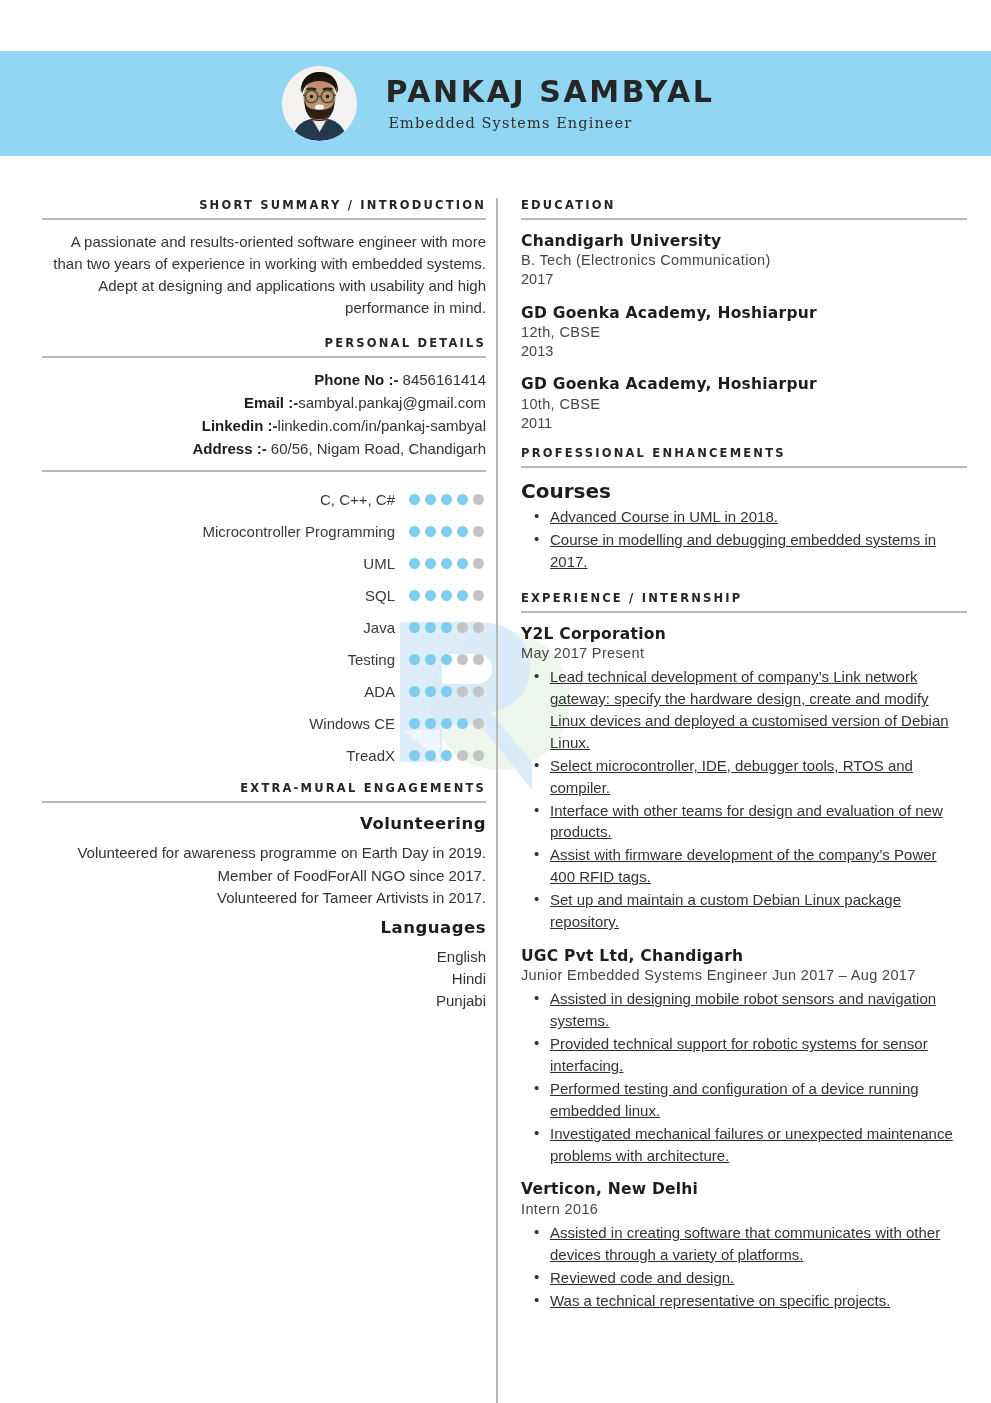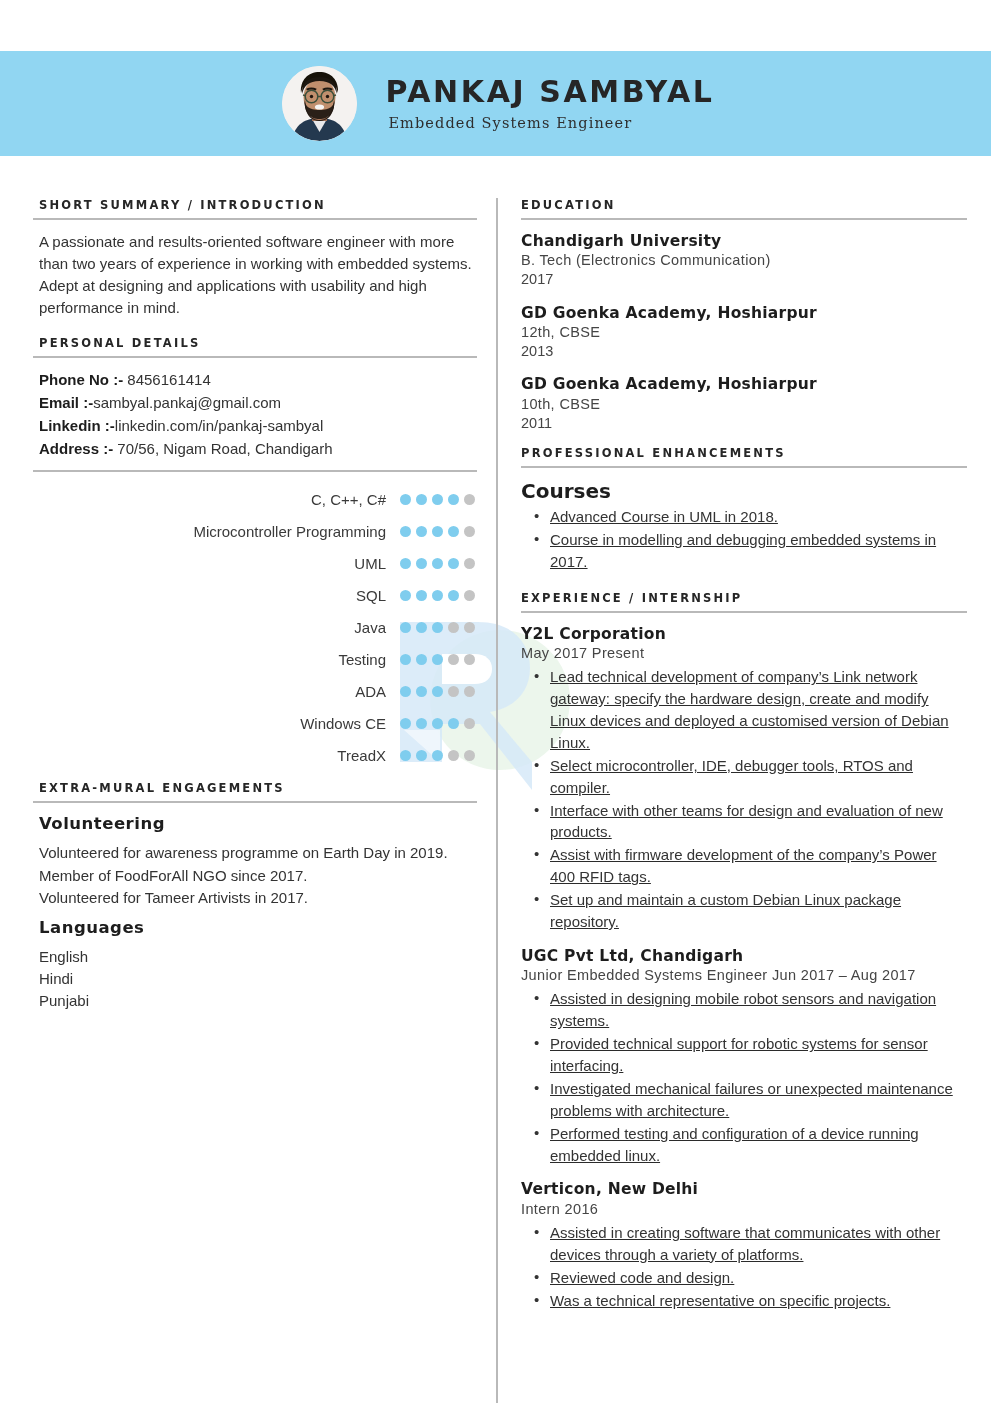--- a/index.html
+++ b/index.html
@@ -72,21 +72,21 @@
     left: 496px; top: 198px;
     width: 2px; height: 1205px;
     background: #b9b9b9;
     z-index: 1;
   }
   .col {
     position: absolute;
     top: 198px;
     z-index: 2;
   }
-  .col-left  { left: 39px;  width: 438px; }
+  .col-left  { left: 48px;  width: 438px; text-align: right; }
   .col-right { left: 521px; width: 440px; text-align: left; }
 
   .sec-title {
     font-family: "DejaVu Sans", sans-serif;
     font-size: 11.5px;
     font-weight: bold;
     letter-spacing: 2.2px;
     color: #262626;
     padding-bottom: 6px;
   }
@@ -267,21 +267,21 @@
     <div class="pd-line">
       <b>Phone No :-</b><span> 8456161414</span>
     </div>
     <div class="pd-line">
       <b>Email :-</b><span>sambyal.pankaj@gmail.com</span>
     </div>
     <div class="pd-line">
       <b>Linkedin :-</b><span>linkedin.com/in/pankaj-sambyal</span>
     </div>
     <div class="pd-line">
-      <b>Address :-</b><span> 70/56, Nigam Road, Chandigarh</span>
+      <b>Address :-</b><span> 60/56, Nigam Road, Chandigarh</span>
     </div>
   </div>
 
   <div class="gap-sm"></div>
 
   <div>
     <div class="sec-rule"></div>
     <div id="skills-list">
         <div class="skill-row">
           <div class="skill-name">C, C++, C#</div>
@@ -446,22 +446,22 @@
             <li>Assist with firmware development of the company’s Power 400 RFID tags.</li>
             <li>Set up and maintain a custom Debian Linux package repository.</li>
           </ul>
         </div>
         <div class="entry">
           <div class="entry-title">UGC Pvt Ltd, Chandigarh</div>
           <div class="entry-sub">Junior Embedded Systems Engineer Jun 2017 – Aug 2017</div>
           <ul class="bullets">
             <li>Assisted in designing mobile robot sensors and navigation systems.</li>
             <li>Provided technical support for robotic systems for sensor interfacing.</li>
+            <li>Performed testing and configuration of a device running embedded linux.</li>
             <li>Investigated mechanical failures or unexpected maintenance problems with architecture.</li>
-            <li>Performed testing and configuration of a device running embedded linux.</li>
           </ul>
         </div>
         <div class="entry">
           <div class="entry-title">Verticon, New Delhi</div>
           <div class="entry-sub">Intern 2016</div>
           <ul class="bullets">
             <li>Assisted in creating software that communicates with other devices through a variety of platforms.</li>
             <li>Reviewed code and design.</li>
             <li>Was a technical representative on specific projects.</li>
           </ul>

